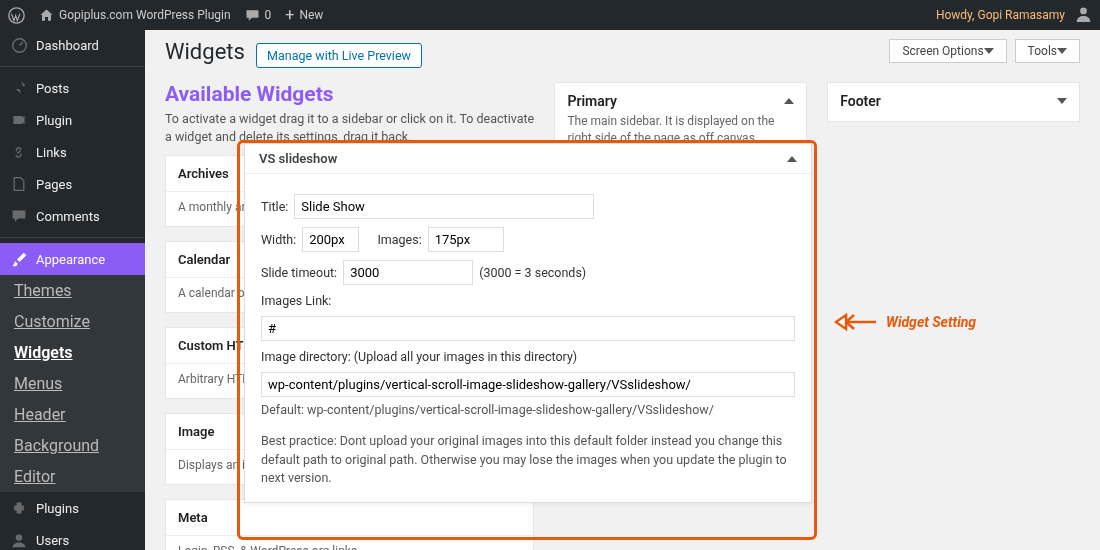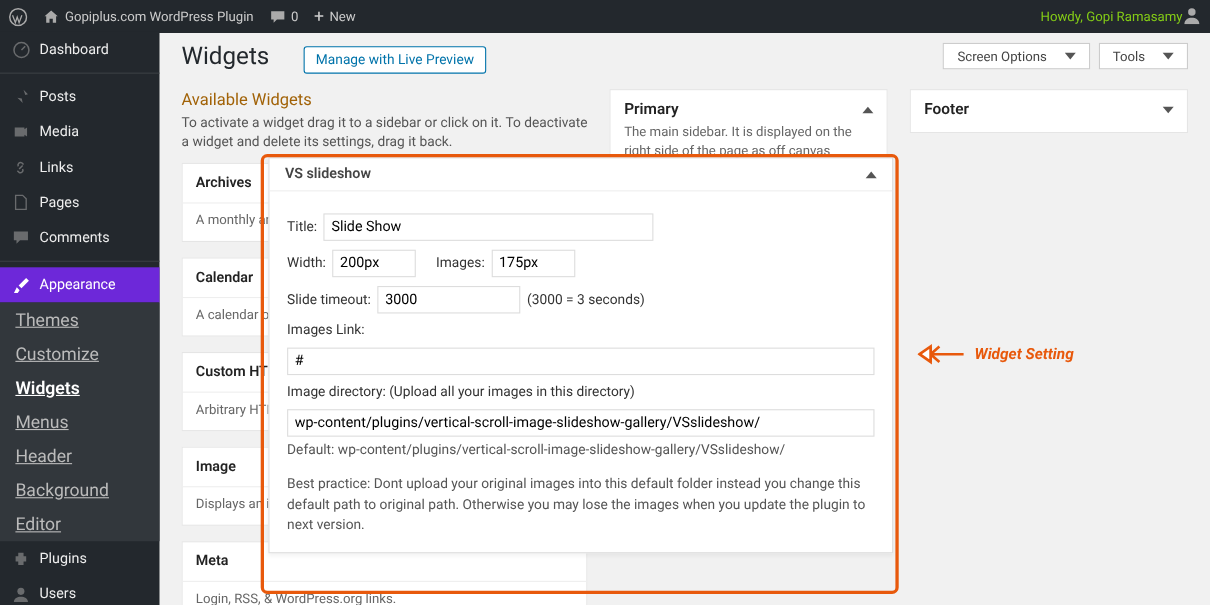--- a/index.html
+++ b/index.html
@@ -2,47 +2,47 @@
 <html><head>
 <meta charset="utf-8">
 <style>
 * { margin:0; padding:0; box-sizing:border-box; font-family:-apple-system,BlinkMacSystemFont,"Segoe UI",Roboto,sans-serif; }
 body { background:#f1f1f1; font-size:13px; color:#444; overflow:hidden; width:1100px; height:550px; position:relative; }
 
 
 .adminbar { background:#23282d; color:#eee; height:29px; display:flex; align-items:center; padding:15px 8px; font-size:12px; }
 .adminbar .left { display:flex; align-items:center; gap:14px; }
 .adminbar .item { display:flex; align-items:center; gap:5px; color:#ccc; cursor:pointer; }
-.adminbar .right { margin-left:auto; display:flex; align-items:center; gap:0; color:#84cc16; }
+.adminbar .right { margin-left:auto; display:flex; align-items:center; gap:10px; color:#fdba74; }
 .adminbar svg { fill:#aaa; }
 
 
 .sidebar { position:absolute; top:29px; left:0; width:145px; bottom:0; background:#23282d; color:#eee; font-size:13px; }
 .menu-item { display:flex; align-items:center; gap:8px; padding:7px 10px; color:#eee; cursor:pointer; }
-.menu-item.current { background:#6d28d9; color:#fff; }
+.menu-item.current { background:#8b5cf6; color:#fff; }
 .menu-item .icon { width:18px; height:18px; display:flex; align-items:center; justify-content:center; opacity:0.6; }
 .menu-item.current .icon { opacity:1; }
 .submenu { background:#32373c; }
 .submenu div { padding:6px 10px 6px 14px; font-size:16px; color:#bbb; cursor:pointer;text-decoration:underline; }
 .submenu div.current { color:#fff; font-weight:600; }
 .menusep { border-top:1px solid #3b3f44; margin:5px 0; }
 
 
 .content { position:absolute; top:29px; left:145px; right:0; bottom:0; padding:10px 20px 20px 20px; overflow:hidden; }
 .scr-opts { float:right; display:flex; gap:8px; }
-.scr-btn { background:#fff; border:1px solid #ccc; padding:4px 12px; font-size:12px; cursor:pointer; display:flex; align-items:center; gap:16px; }
+.scr-btn { background:#fff; border:1px solid #ccc; padding:4px 12px; font-size:12px; cursor:pointer; display:flex; align-items:center; gap:0; }
 h1.page-title { font-size:22px; font-weight:400; color:#23282d; display:inline-block; margin-right:8px; }
-.btn-preview { display:inline-block; background:#fff; border:1px solid #0073aa; color:#0073aa; padding:4px 10px; border-radius:3px; font-size:12.5px; cursor:pointer; vertical-align:middle;margin-left:20px; }
+.btn-preview { display:inline-block; background:#fff; border:1px solid #0073aa; color:#0073aa; padding:4px 10px; border-radius:3px; font-size:12.5px; cursor:pointer; vertical-align:middle; }
 
 .columns { display:flex; gap:20px; margin-top:14px; }
 .col-left { width:380px; }
 .col-mid { width:260px; }
 .col-right { width:260px; }
 
-h2.sec { font-size:15px; font-weight:400; color:#a16207; margin-bottom:4px; }
+h2.sec { font-size:21px; font-weight:700; color:#8b5cf6; margin-bottom:4px; }
 .sec-desc { font-size:12.5px; color:#555; margin-bottom:10px; line-height:1.4; }
 
 .widget-box { background:#fff; border:1px solid #e5e5e5; margin-bottom:14px; }
 .widget-hdr { padding:10px 12px; font-size:13px; font-weight:600; color:#222; border-bottom:1px solid #eee; cursor:pointer; }
 .widget-desc { padding:8px 12px 12px; font-size:12px; color:#666; }
 
 .sb-box { background:#fff; border:1px solid #e5e5e5; padding:10px 12px 12px; margin-bottom:14px; }
 .sb-hdr { display:flex; align-items:center; justify-content:space-between; font-size:14px; font-weight:600; color:#222; }
 .sb-desc { font-size:12px; color:#666; margin-top:4px; line-height:1.4; }
 
@@ -119,21 +119,21 @@
         </svg>
       </span>
       <span>Posts</span>
     </div>
   <div class="menu-item">
       <span class="icon">
         <svg width="16" height="16" viewBox="0 0 20 20">
           <path d="M3 5h11v2l3-2v10l-3-2v2H3z" fill="#999"></path>
         </svg>
       </span>
-      <span>Media</span>
+      <span>Plugin</span>
     </div>
   <div class="menu-item">
       <span class="icon">
         <svg width="16" height="16" viewBox="0 0 20 20">
           <path d="M8 12l4-4m-5 1a3 3 0 014-4l2 2m-1 5a3 3 0 01-4 4l-2-2" stroke="#999" fill="none" stroke-width="1.7"></path>
         </svg>
       </span>
       <span>Links</span>
     </div>
   <div class="menu-item">
@@ -267,21 +267,21 @@
   <div class="panel-hdr">
     <span>VS slideshow</span>
     <span class="tri tri-up"></span>
   </div>
   <div class="panel-body">
     <div class="row">
         <label>Title:</label>
         <input style="width: 300px;" value="Slide Show">
       </div>
     <div class="row">
-      <label>Width:</label><input style="width: 76px;" value="200px">
+      <label>Width:</label><input style="width: 57px;" value="200px">
       &nbsp;&nbsp;
       <label>Images:</label><input style="width: 76px;" value="175px">
     </div>
     <div class="row">
       <label>Slide timeout:</label>
         <input style="width: 130px;" value="3000">
       <span>(3000 = 3 seconds)</span>
     </div>
     <div class="row">
         <label>Images Link:</label>

